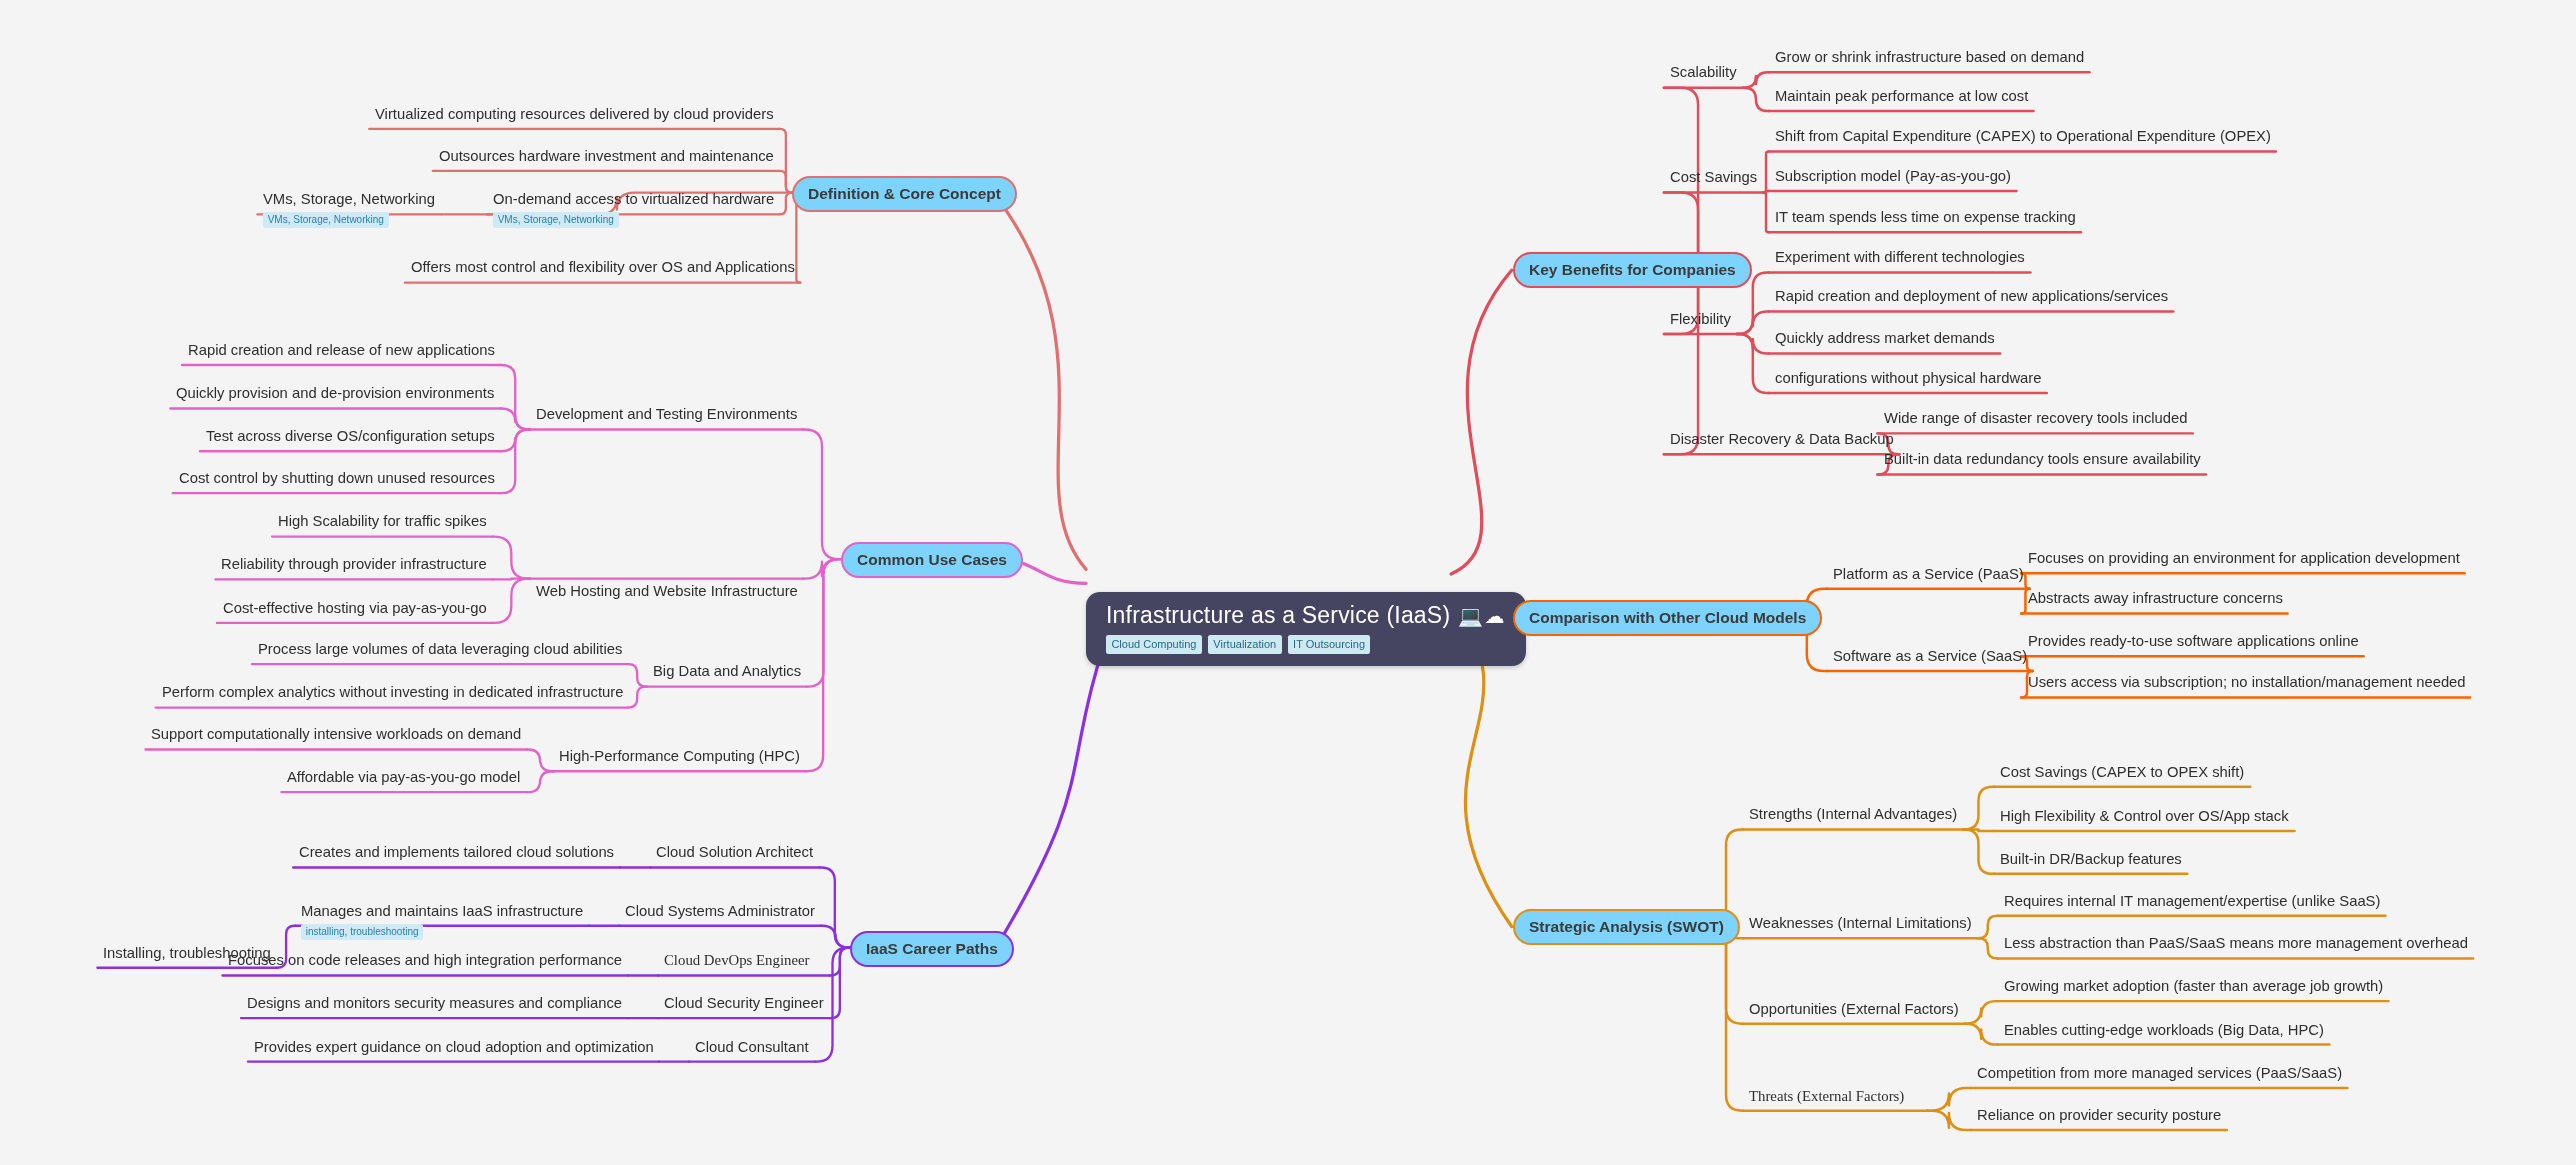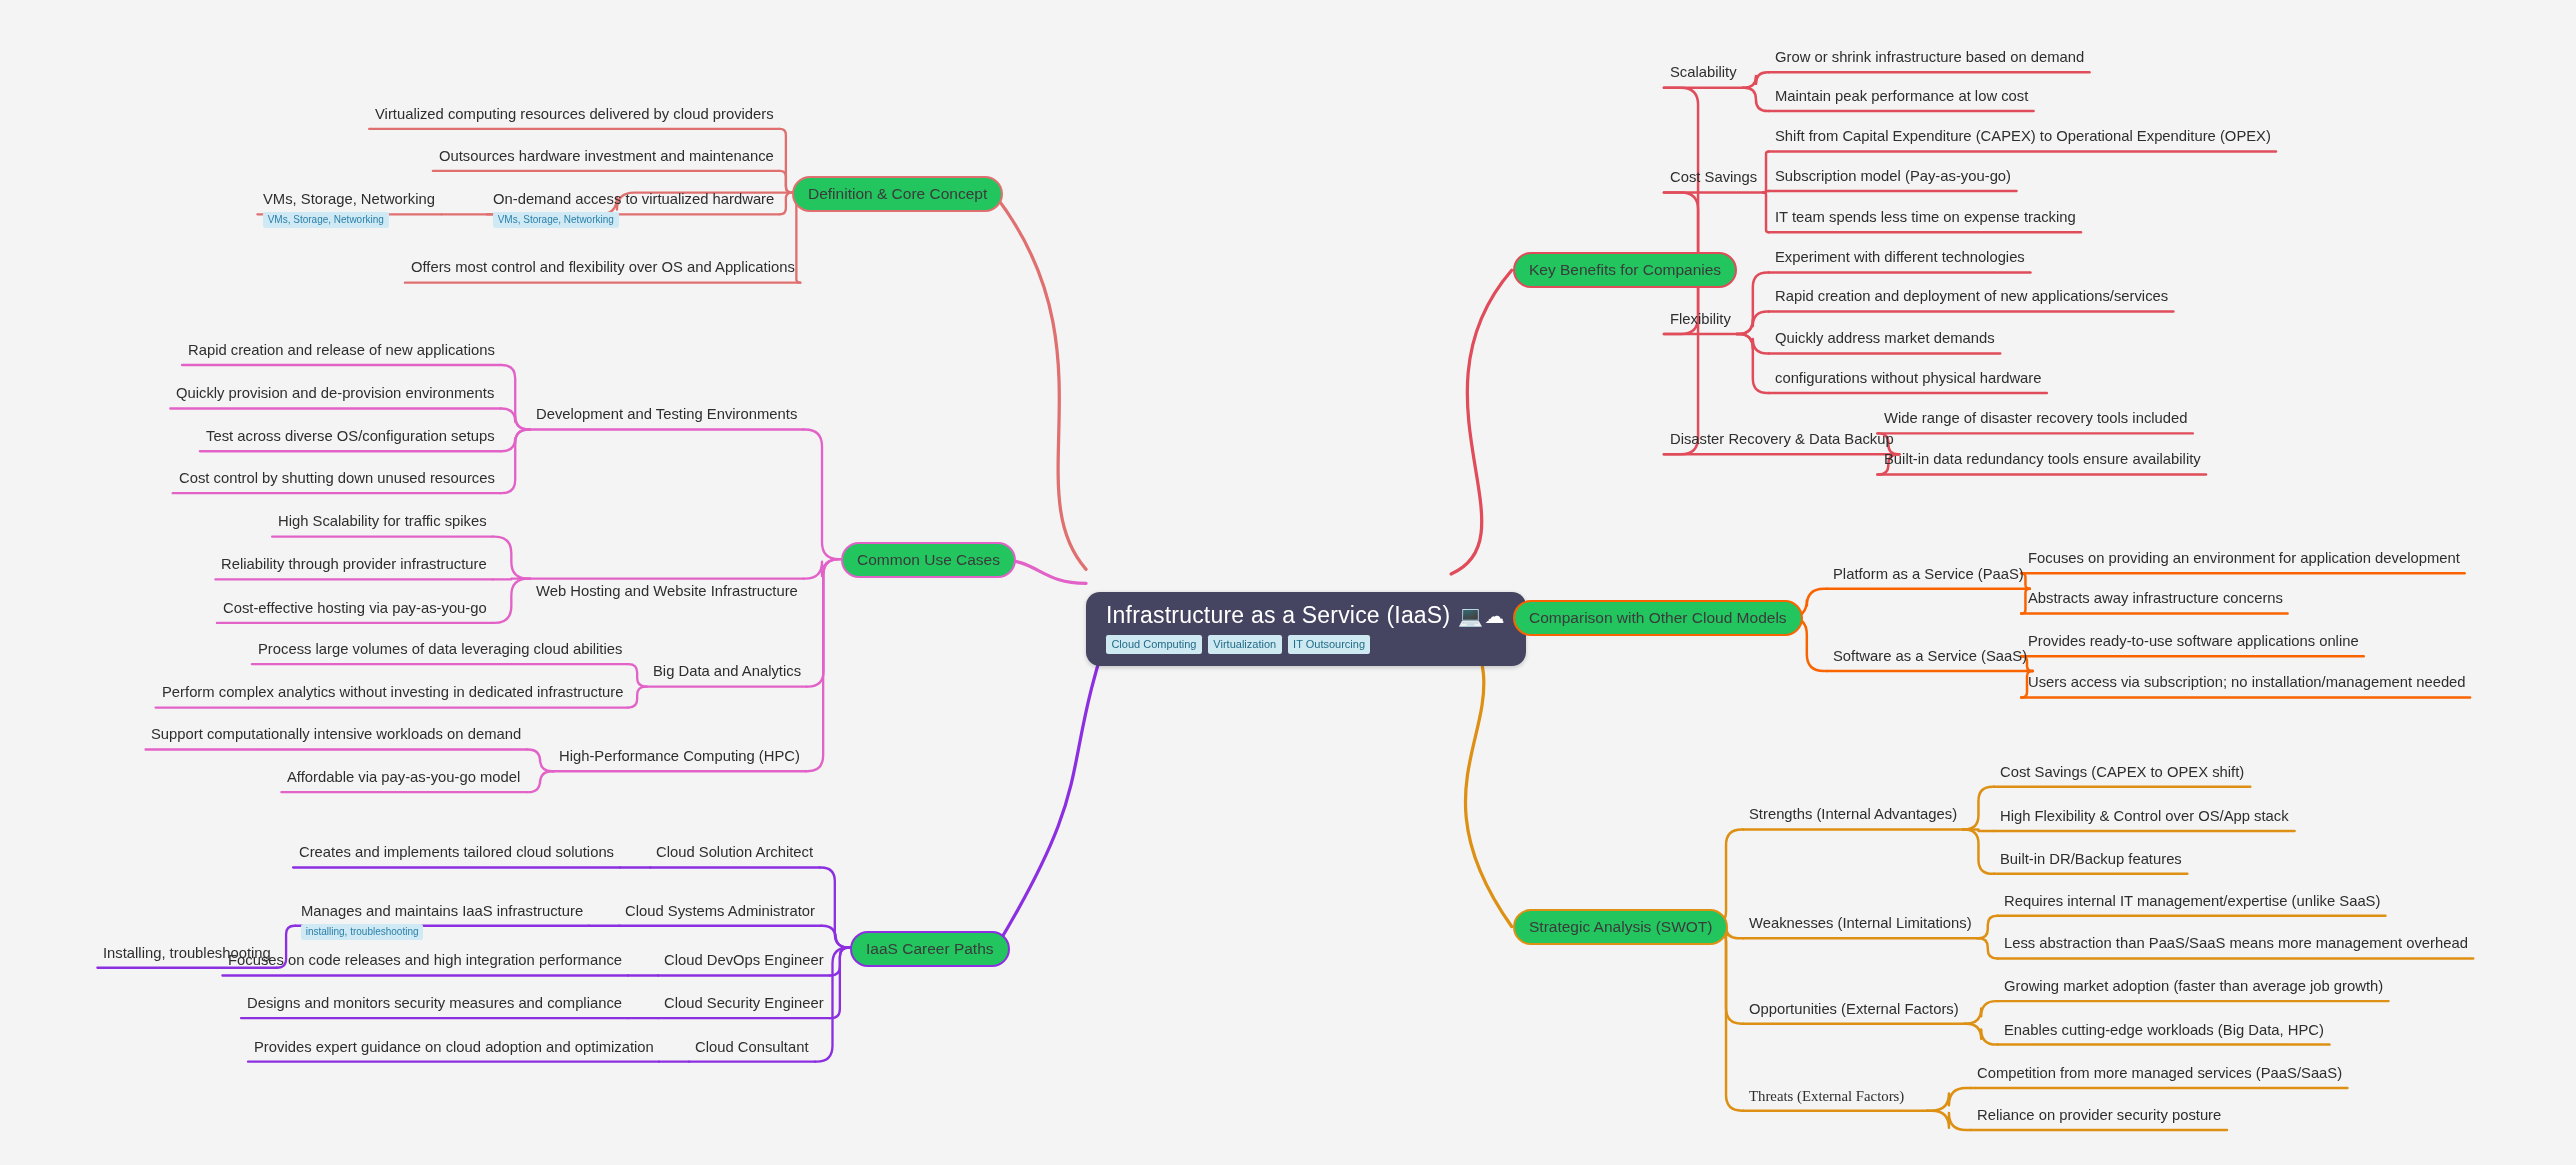--- a/index.html
+++ b/index.html
@@ -32,27 +32,28 @@
   .root-emojis{font-size:20px;letter-spacing:1.6px;}
   .root-tags{display:flex;gap:6.2px;margin-top:7px;}
   .root-tag{
     background:#cfe9f3;color:#1f6b86;
     font-size:11px;line-height:1;
     padding:3.9px 5.4px;border-radius:2.3px;
   }
 
   
   .branch{
-    background:#22c55e;
+    background:#7dd3fc;
     border:2.7px solid #cf4646;
     border-radius:776px;
     padding:7px 14px;
     font-size:15.5px;
     color:#3b3b3b;
     line-height:1.15;
+    font-weight:bold;
   }
 
   
   .txt{font-size:14.8px;color:#2e2e2e;line-height:1.15;}
   .leaftag{
     display:inline-block;
     background:#cfeaf5;color:#2b7fa8;
     font-size:10px;line-height:1;
     padding:3.1px 4.7px;border-radius:2.3px;
     margin-top:3.9px;
@@ -531,21 +532,21 @@
       <div class="node txt" style="left: 162px; top: 684px;"><span>Perform complex analytics without investing in dedicated infrastructure</span></div>
       <div class="node txt" style="left: 559px; top: 748px;"><span>High-Performance Computing (HPC)</span></div>
       <div class="node txt" style="left: 151px; top: 726px;"><span>Support computationally intensive workloads on demand</span></div>
       <div class="node txt" style="left: 287px; top: 769px;"><span>Affordable via pay-as-you-go model</span></div>
       <div class="node branch" style="left: 850px; top: 931px; border-color: rgb(139, 47, 224);"><span>IaaS Career Paths</span></div>
       <div class="node txt" style="left: 656px; top: 844px;"><span>Cloud Solution Architect</span></div>
       <div class="node txt" style="left: 299px; top: 844px;"><span>Creates and implements tailored cloud solutions</span></div>
       <div class="node txt" style="left: 625px; top: 903px;"><span>Cloud Systems Administrator</span></div>
       <div class="node txt" style="left: 301px; top: 903px;"><span>Manages and maintains IaaS infrastructure</span><span class="tagwrap"><span class="leaftag">installing, troubleshooting</span></span></div>
       <div class="node txt" style="left: 103px; top: 945px;"><span>Installing, troubleshooting</span></div>
-      <div class="node txt" style="left: 664px; top: 952px;"><span>Cloud DevOps Engineer</span></div>
+      <div class="node txt" style="left: 664px; top: 952px; font-family: Liberation Serif, serif;"><span>Cloud DevOps Engineer</span></div>
       <div class="node txt" style="left: 228px; top: 952px;"><span>Focuses on code releases and high integration performance</span></div>
       <div class="node txt" style="left: 664px; top: 995px;"><span>Cloud Security Engineer</span></div>
       <div class="node txt" style="left: 247px; top: 995px;"><span>Designs and monitors security measures and compliance</span></div>
       <div class="node txt" style="left: 695px; top: 1039px;"><span>Cloud Consultant</span></div>
       <div class="node txt" style="left: 254px; top: 1039px;"><span>Provides expert guidance on cloud adoption and optimization</span></div>
     </div>
 </div>
 
 
 </body></html>

